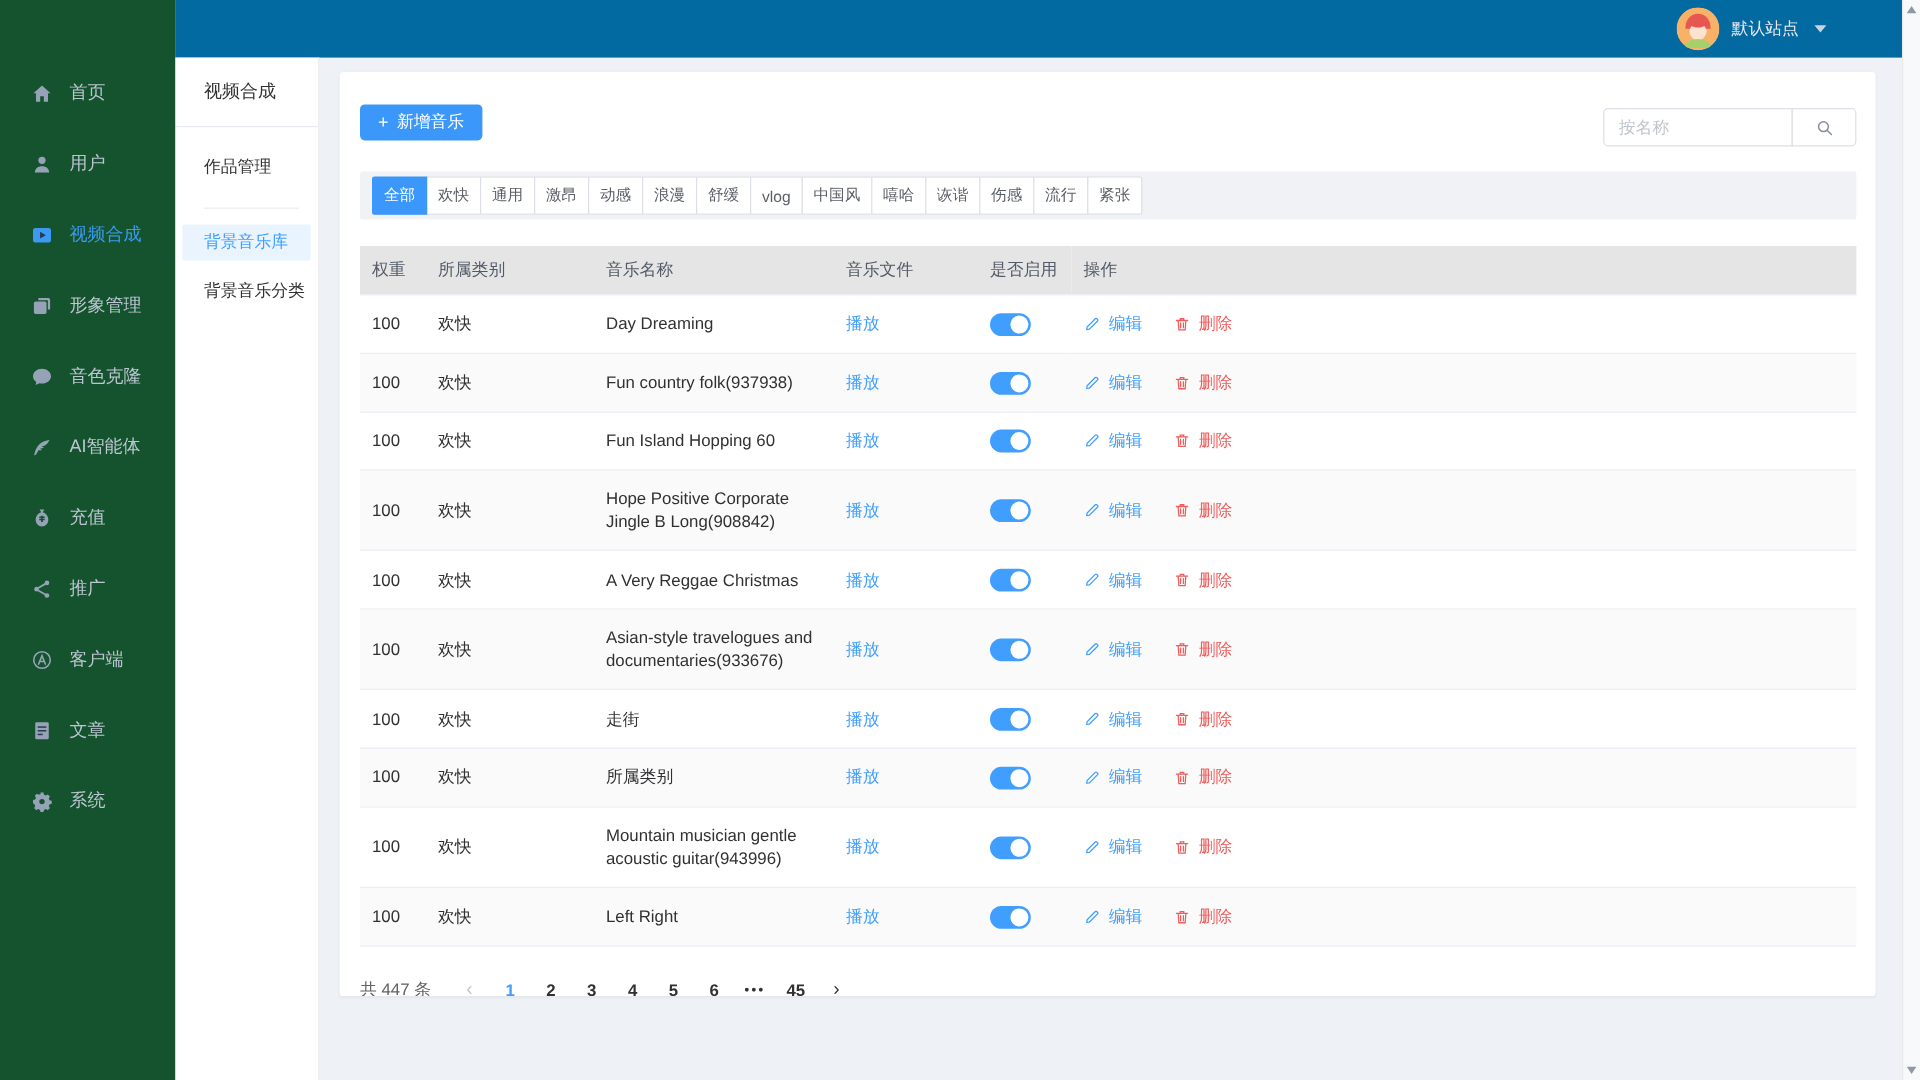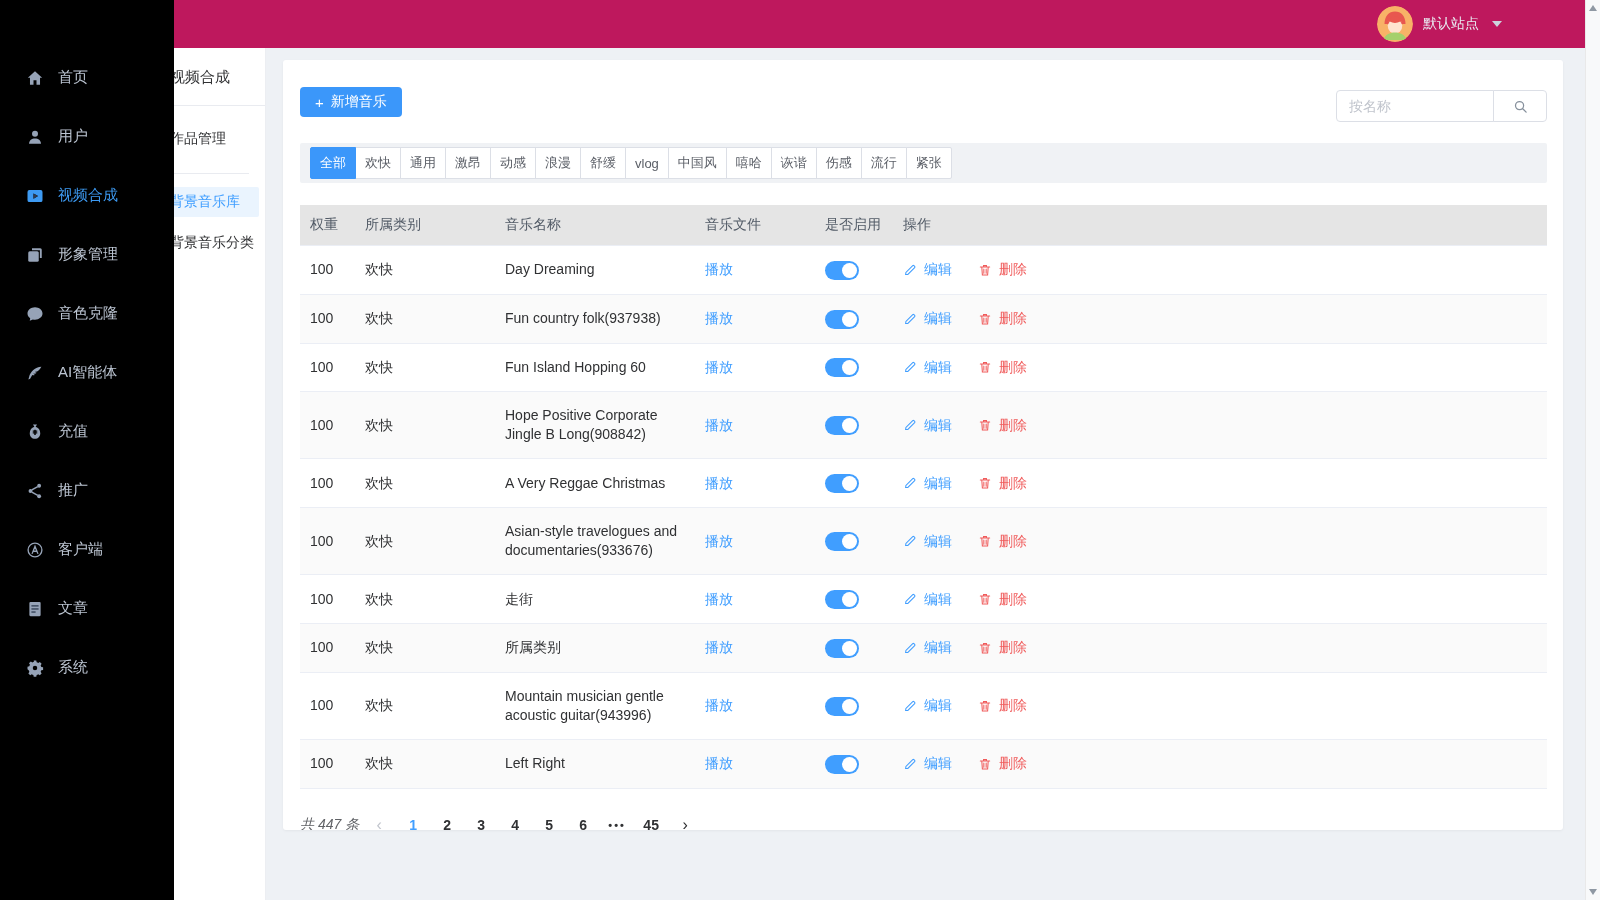--- a/index.html
+++ b/index.html
@@ -1,32 +1,32 @@
 <!DOCTYPE html>
 <html><head>
 <meta charset="utf-8">
 <style>
   html,body{margin:0;padding:0;background:#dfe3e8;}
   .app{position:relative;width:1600px;height:900px;background:#eef1f5;overflow:hidden;
        font-family:"Liberation Sans","DejaVu Sans",sans-serif;font-size:14px;color:#303133;}
 
   
-  .sidebar{position:absolute;left:0;top:0;bottom:0;width:174px;background:#000000;z-index:2;}
+  .sidebar{position:absolute;left:0;top:0;bottom:0;width:146px;background:#14532d;z-index:2;}
   .side-nav{padding-top:48px;}
   .side-item{display:flex;align-items:center;height:59px;padding-left:25px;
              color:#bcc5d2;font-size:15px;cursor:pointer;}
   .side-item .s-icon{width:20px;height:20px;margin-right:13px;display:flex;align-items:center;
              justify-content:center;color:#96a3b7;flex:none;}
   .side-item.active{color:#3d9af2;}
   .side-item.active .s-icon{color:#3d9af2;}
   .s-icon svg{width:18px;height:18px;display:block;}
 
   
-  .topbar{position:absolute;left:146px;top:0;right:14px;height:48px;background:#be185d;
-          display:flex;align-items:center;justify-content:flex-end;padding-right:84px;z-index:1;}
+  .topbar{position:absolute;left:146px;top:0;right:14px;height:48px;background:#0369a1;
+          display:flex;align-items:center;justify-content:flex-end;padding-right:64px;z-index:1;}
   .account{display:flex;align-items:center;gap:10px;color:#e8ecf2;font-size:14px;cursor:pointer;}
   .avatar{width:36px;height:36px;border-radius:50%;overflow:hidden;flex:none;}
   .avatar svg{display:block;}
   .caret-down{width:0;height:0;border-left:5px solid transparent;border-right:5px solid transparent;
           border-top:6px solid #ccd3dc;margin-left:3px;}
 
   
   .submenu{position:absolute;left:146px;top:48px;bottom:0;width:119px;background:#fff;
            border-right:1px solid #eceef2;z-index:1;}
   .submenu-title{height:57px;line-height:57px;padding-left:24px;font-size:15px;color:#303133;
@@ -77,21 +77,21 @@
   .op-edit{color:#409eff;}
   .op-del{color:#f05b5b;}
   .op-link svg{width:14px;height:14px;}
 
   .switch{width:34px;height:19px;border-radius:10px;background:#409eff;position:relative;
         display:inline-block;cursor:pointer;vertical-align:middle;}
   .switch::after{content:"";position:absolute;right:2px;top:2px;width:15px;height:15px;
         border-radius:50%;background:#fff;}
 
   .pagination{display:flex;align-items:center;margin-top:22px;font-size:14px;color:#606266;gap:6px;}
-  .pg-total{margin-right:0;color:#606266;font-style:italic;}
+  .pg-total{margin-right:12px;color:#606266;}
   .pg-item{min-width:28px;height:28px;display:flex;align-items:center;justify-content:center;
         font-weight:600;color:#303133;cursor:pointer;font-size:14px;}
   .pg-item.current{color:#409eff;}
   .pg-arrow{font-weight:400;font-size:16px;}
   .pg-prev{color:#c0c4cc;}
   .pg-dots{letter-spacing:2px;font-size:11px;font-weight:700;color:#303133;}
 
   
   .scrollbar{position:absolute;right:0;top:0;width:14px;height:100%;background:#f8f9fa;
         border-left:1px solid #e9e9e9;z-index:5;cursor:pointer;}

